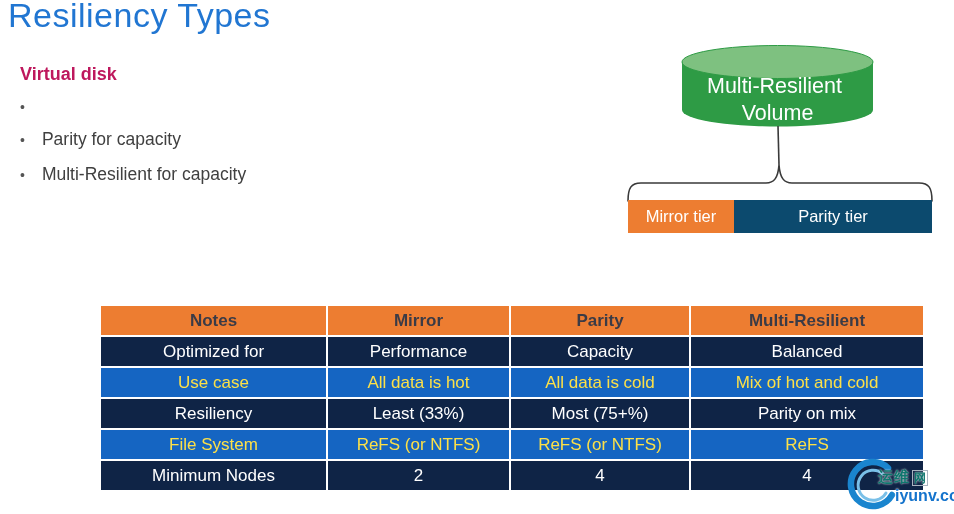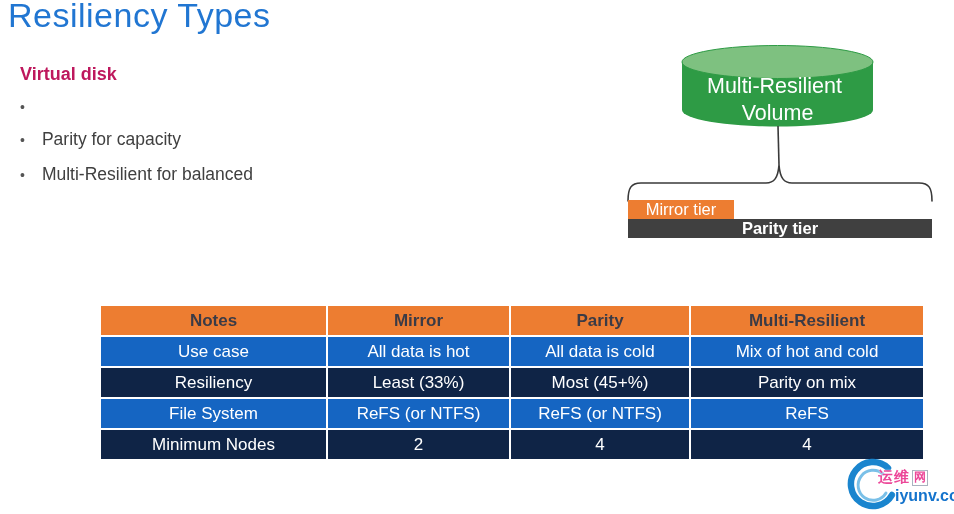--- a/index.html
+++ b/index.html
@@ -18,40 +18,40 @@
   .bullet-list{list-style:none;margin:0;padding:0;}
   .bullet-list li{display:flex;align-items:baseline;margin-top:14px;
     font-size:17.5px;color:#404040;}
   .bullet-dot{font-size:14px;color:#555;margin-right:17px;flex:0 0 auto;}
   
   .diagram-svg{position:absolute;left:0;top:0;pointer-events:none;}
   .cyl-text{fill:#ffffff;font-size:21.5px;text-anchor:middle;
     font-family:"Liberation Sans",sans-serif;}
   
   .tier-bar{position:absolute;left:628px;top:200px;width:304px;height:33px;
-    display:flex;flex-direction:column;}
+    display:flex;}
   .tier{display:flex;align-items:center;justify-content:center;
     color:#fff;font-size:16.5px;}
   .tier-mirror{width:106px;flex:0 0 auto;background:#ED7D31;}
-  .tier-parity{flex:1;background:#404040;font-weight:bold;}
+  .tier-parity{flex:1;background:#0c4a6e;}
   
   .res-table{position:absolute;left:99px;top:304px;
     border-collapse:separate;border-spacing:2px 2.5px;table-layout:fixed;}
   .res-table th,.res-table td{
     height:29px;line-height:29px;padding:0 20px;text-align:center;
     font-size:17px;white-space:nowrap;overflow:hidden;}
   .res-table th{background:#ED7D31;color:#3B3B46;font-weight:bold;}
   .row-dark td{background:#0F2446;color:#fff;}
-  .row-blue td{background:#1565C2;color:#ffffff;}
+  .row-blue td{background:#1565C2;color:#fde047;}
   
   .watermark{position:absolute;left:845px;top:456px;width:108px;height:57px;z-index:5;}
   .wm-svg{position:absolute;left:0;top:2px;}
   .wm-cn{position:absolute;left:33px;top:12px;display:flex;align-items:center;
-    font-size:15px;font-weight:bold;color:#ec4899;letter-spacing:1px;
-    text-shadow:0 0 2px #fff;font-family:Liberation Mono, monospace;}
+    font-size:15px;font-weight:bold;color:#0f766e;letter-spacing:1px;
+    text-shadow:0 0 2px #fff;}
   .wm-cn .boxed{border:1.5px solid #A9B2BF;padding:0 1px;margin-left:2px;
     font-size:12px;line-height:14px;letter-spacing:0;}
   .wm-url{position:absolute;left:15px;top:31px;font-size:16px;font-weight:bold;
     color:#1473CC;text-shadow:0 0 2px #fff,0 0 2px #fff;padding-left:35px;}
 </style>
 </head>
 <body>
 
 <div class="slide">
 
@@ -62,21 +62,21 @@
     <ul class="bullet-list">
       <li>
         <span class="bullet-dot">•</span>
       </li>
       <li>
         <span class="bullet-dot">•</span>
         <span>Parity for capacity</span>
       </li>
       <li>
         <span class="bullet-dot">•</span>
-        <span>Multi-Resilient for balanced</span>
+        <span>Multi-Resilient for capacity</span>
       </li>
     </ul>
   </div>
 
   <svg class="diagram-svg" width="954" height="514" viewBox="0 0 954 514">
 
     <ellipse cx="777.5" cy="110" rx="95.5" ry="16.5" fill="#2E9B45"></ellipse>
     <rect x="682" y="62" width="191" height="48" fill="#2E9B45"></rect>
     <ellipse cx="777.5" cy="62" rx="95.5" ry="16.5" fill="#7EC180" stroke="#2E9B45" stroke-width="1"></ellipse>
     <text class="cyl-text">
@@ -109,30 +109,36 @@
     </colgroup>
     <thead>
       <tr>
         <th>Notes</th>
         <th>Mirror</th>
         <th>Parity</th>
         <th>Multi-Resilient</th>
       </tr>
     </thead>
     <tbody>
+      <tr class="row-dark">
+        <td>Optimized for</td>
+        <td>Performance</td>
+        <td>Capacity</td>
+        <td>Balanced</td>
+      </tr>
       <tr class="row-blue">
         <td>Use case</td>
         <td>All data is hot</td>
         <td>All data is cold</td>
         <td>Mix of hot and cold</td>
       </tr>
       <tr class="row-dark">
         <td>Resiliency</td>
         <td>Least (33%)</td>
-        <td>Most (45+%)</td>
+        <td>Most (75+%)</td>
         <td>Parity on mix</td>
       </tr>
       <tr class="row-blue">
         <td>File System</td>
         <td>ReFS (or NTFS)</td>
         <td>ReFS (or NTFS)</td>
         <td>ReFS</td>
       </tr>
       <tr class="row-dark">
         <td>Minimum Nodes</td>

